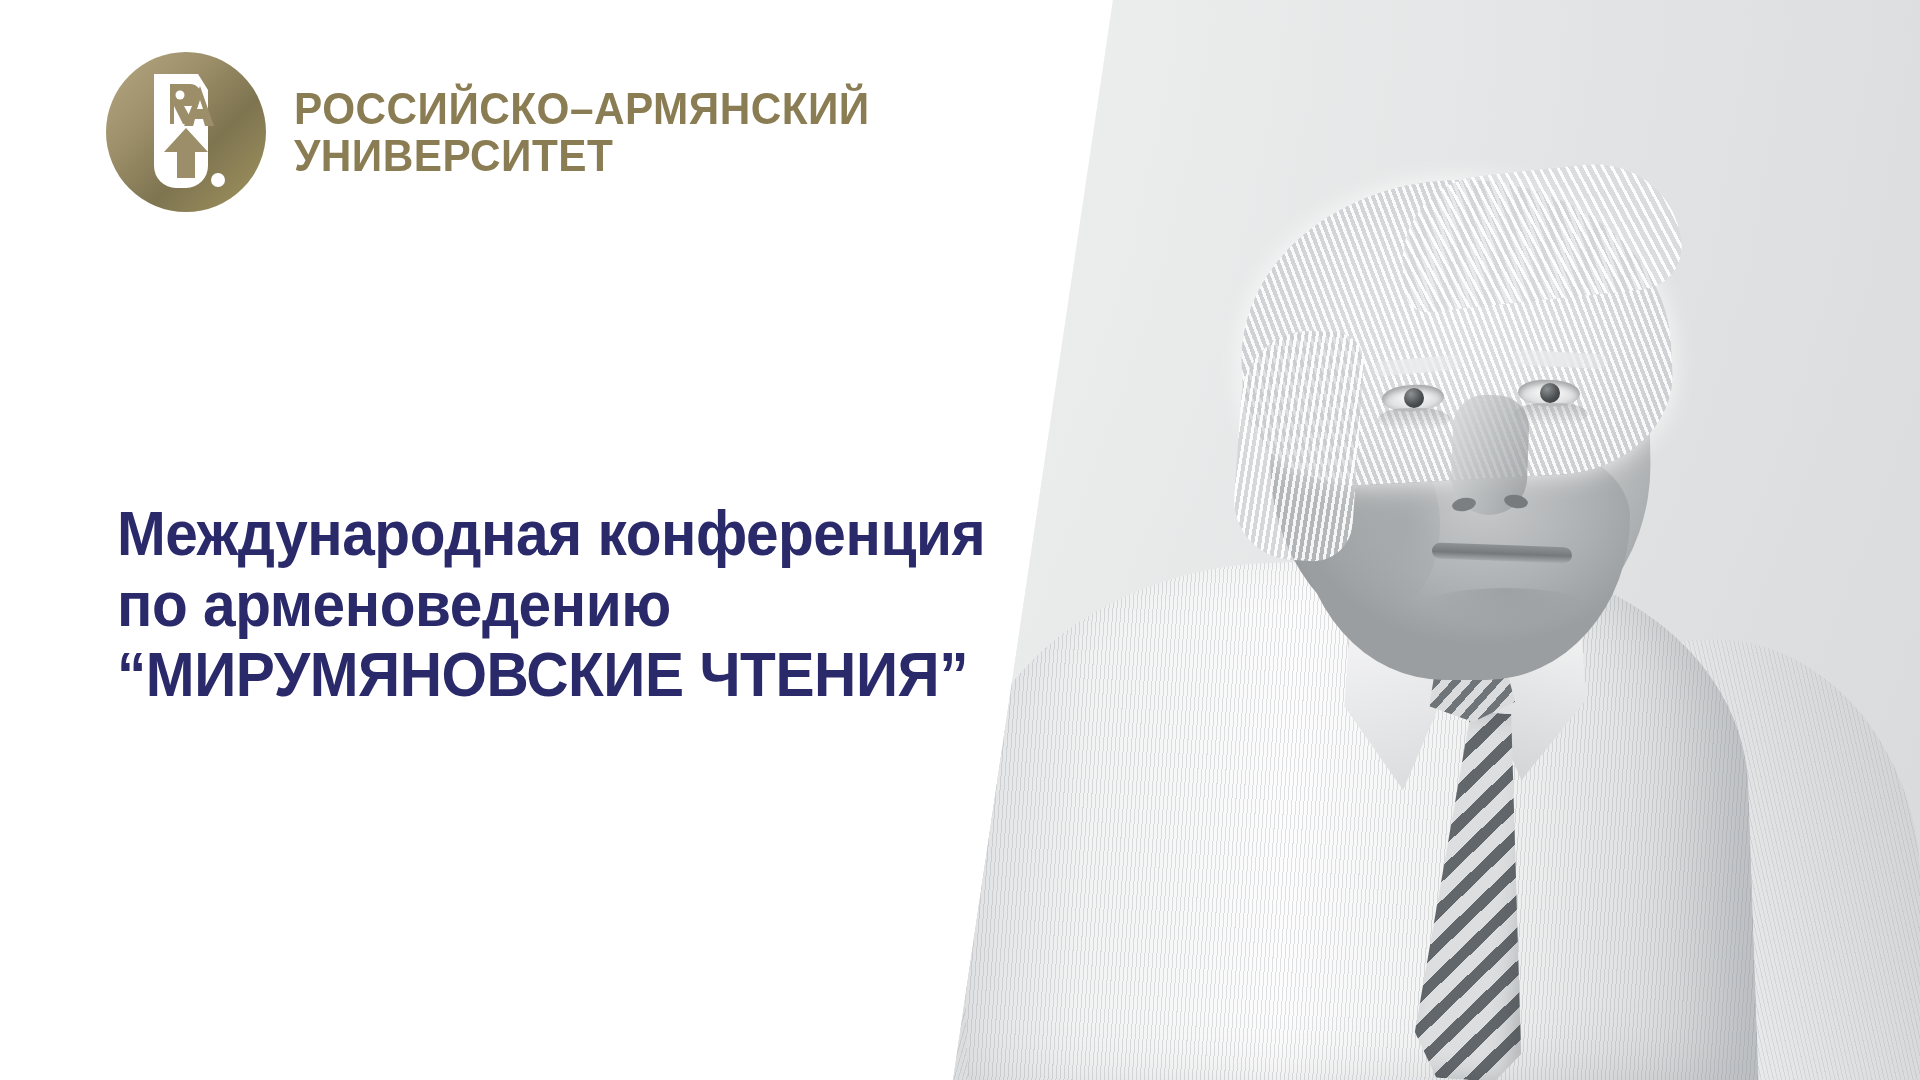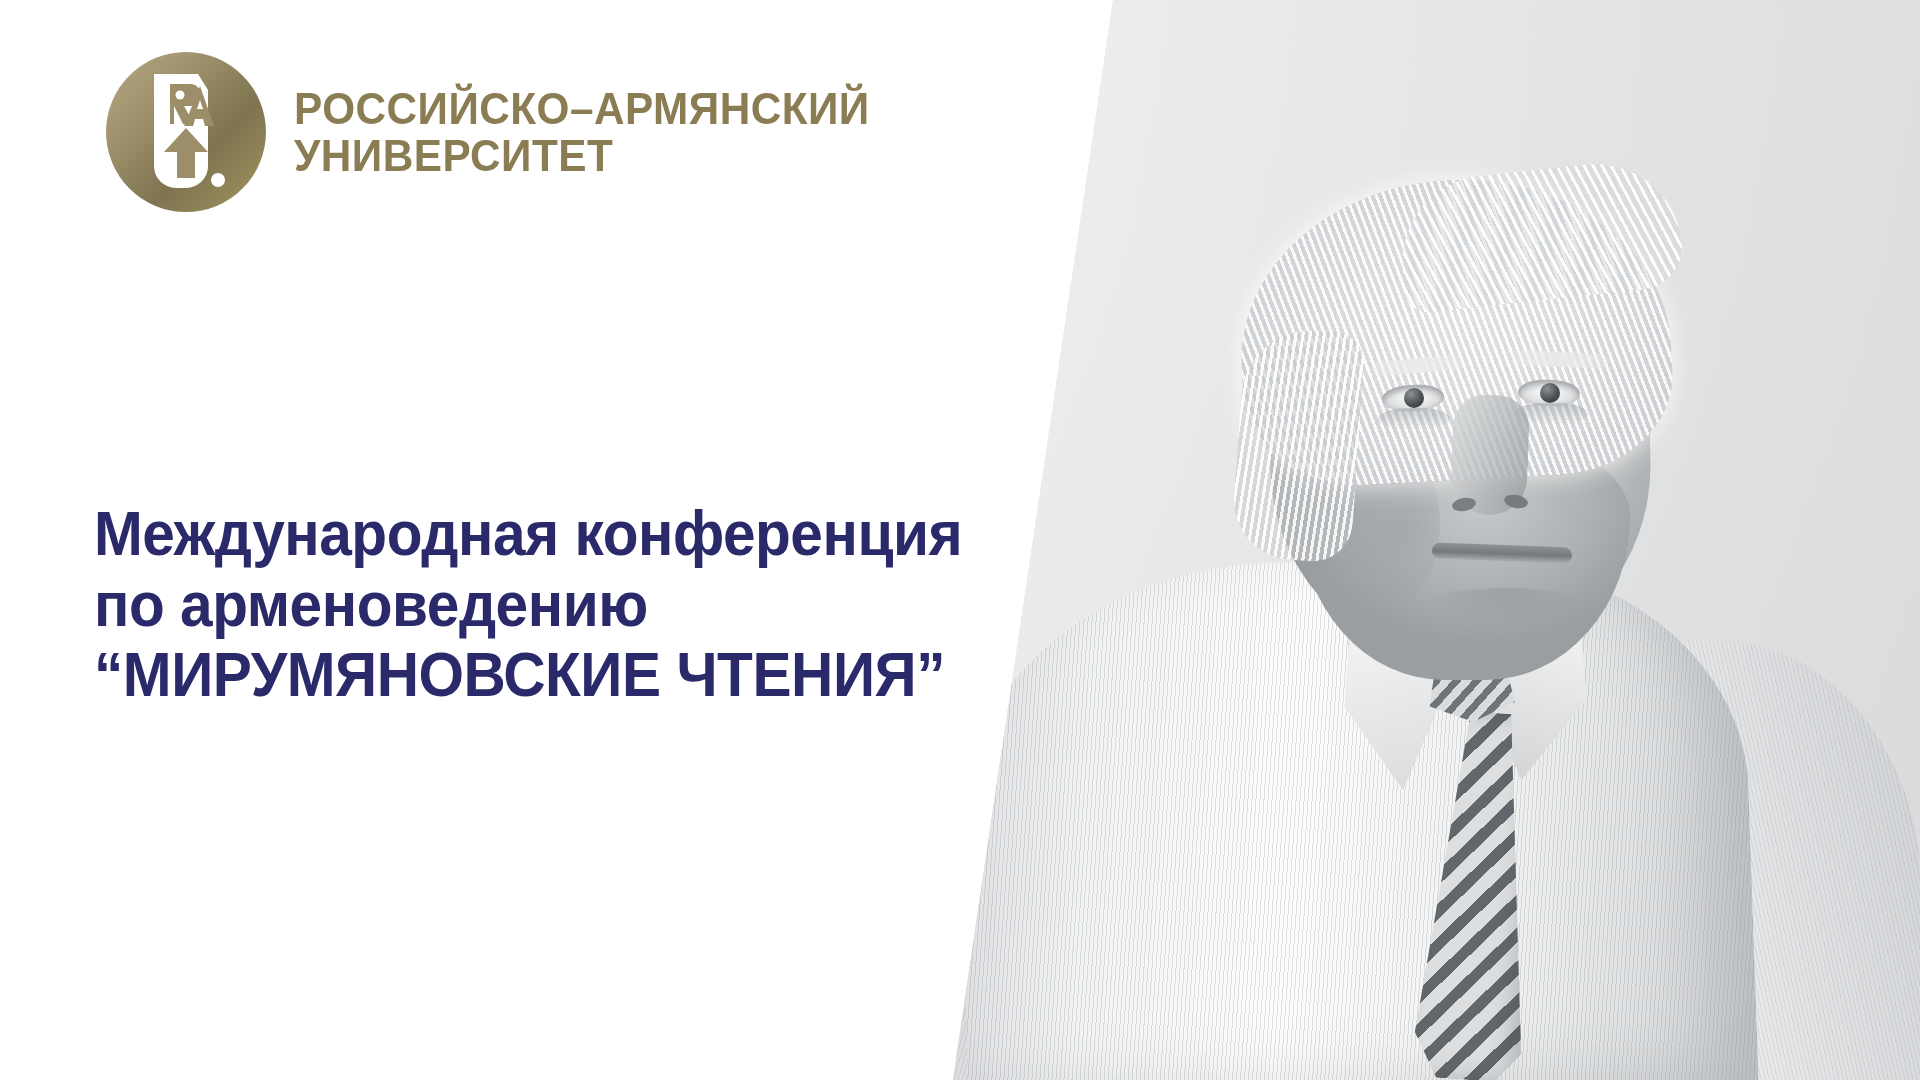--- a/index.html
+++ b/index.html
@@ -230,21 +230,21 @@
     font-size:45px;
     line-height:1.05;
     letter-spacing:.5px;
     font-stretch:condensed;
     transform:scaleX(.94);
     transform-origin:left center;
     white-space:pre-line;
   }
 
   #title-block {
-    position:absolute; left:50px; top:498px; width:960px;
+    position:absolute; left:73px; top:498px; width:960px;
   }
   .title-line {
     color:#2a2a6b;
     font-weight:700;
     font-size:63px;
     line-height:1.12;
     letter-spacing:-0.5px;
     transform:scaleX(.93);
     transform-origin:left center;
     white-space:nowrap;

